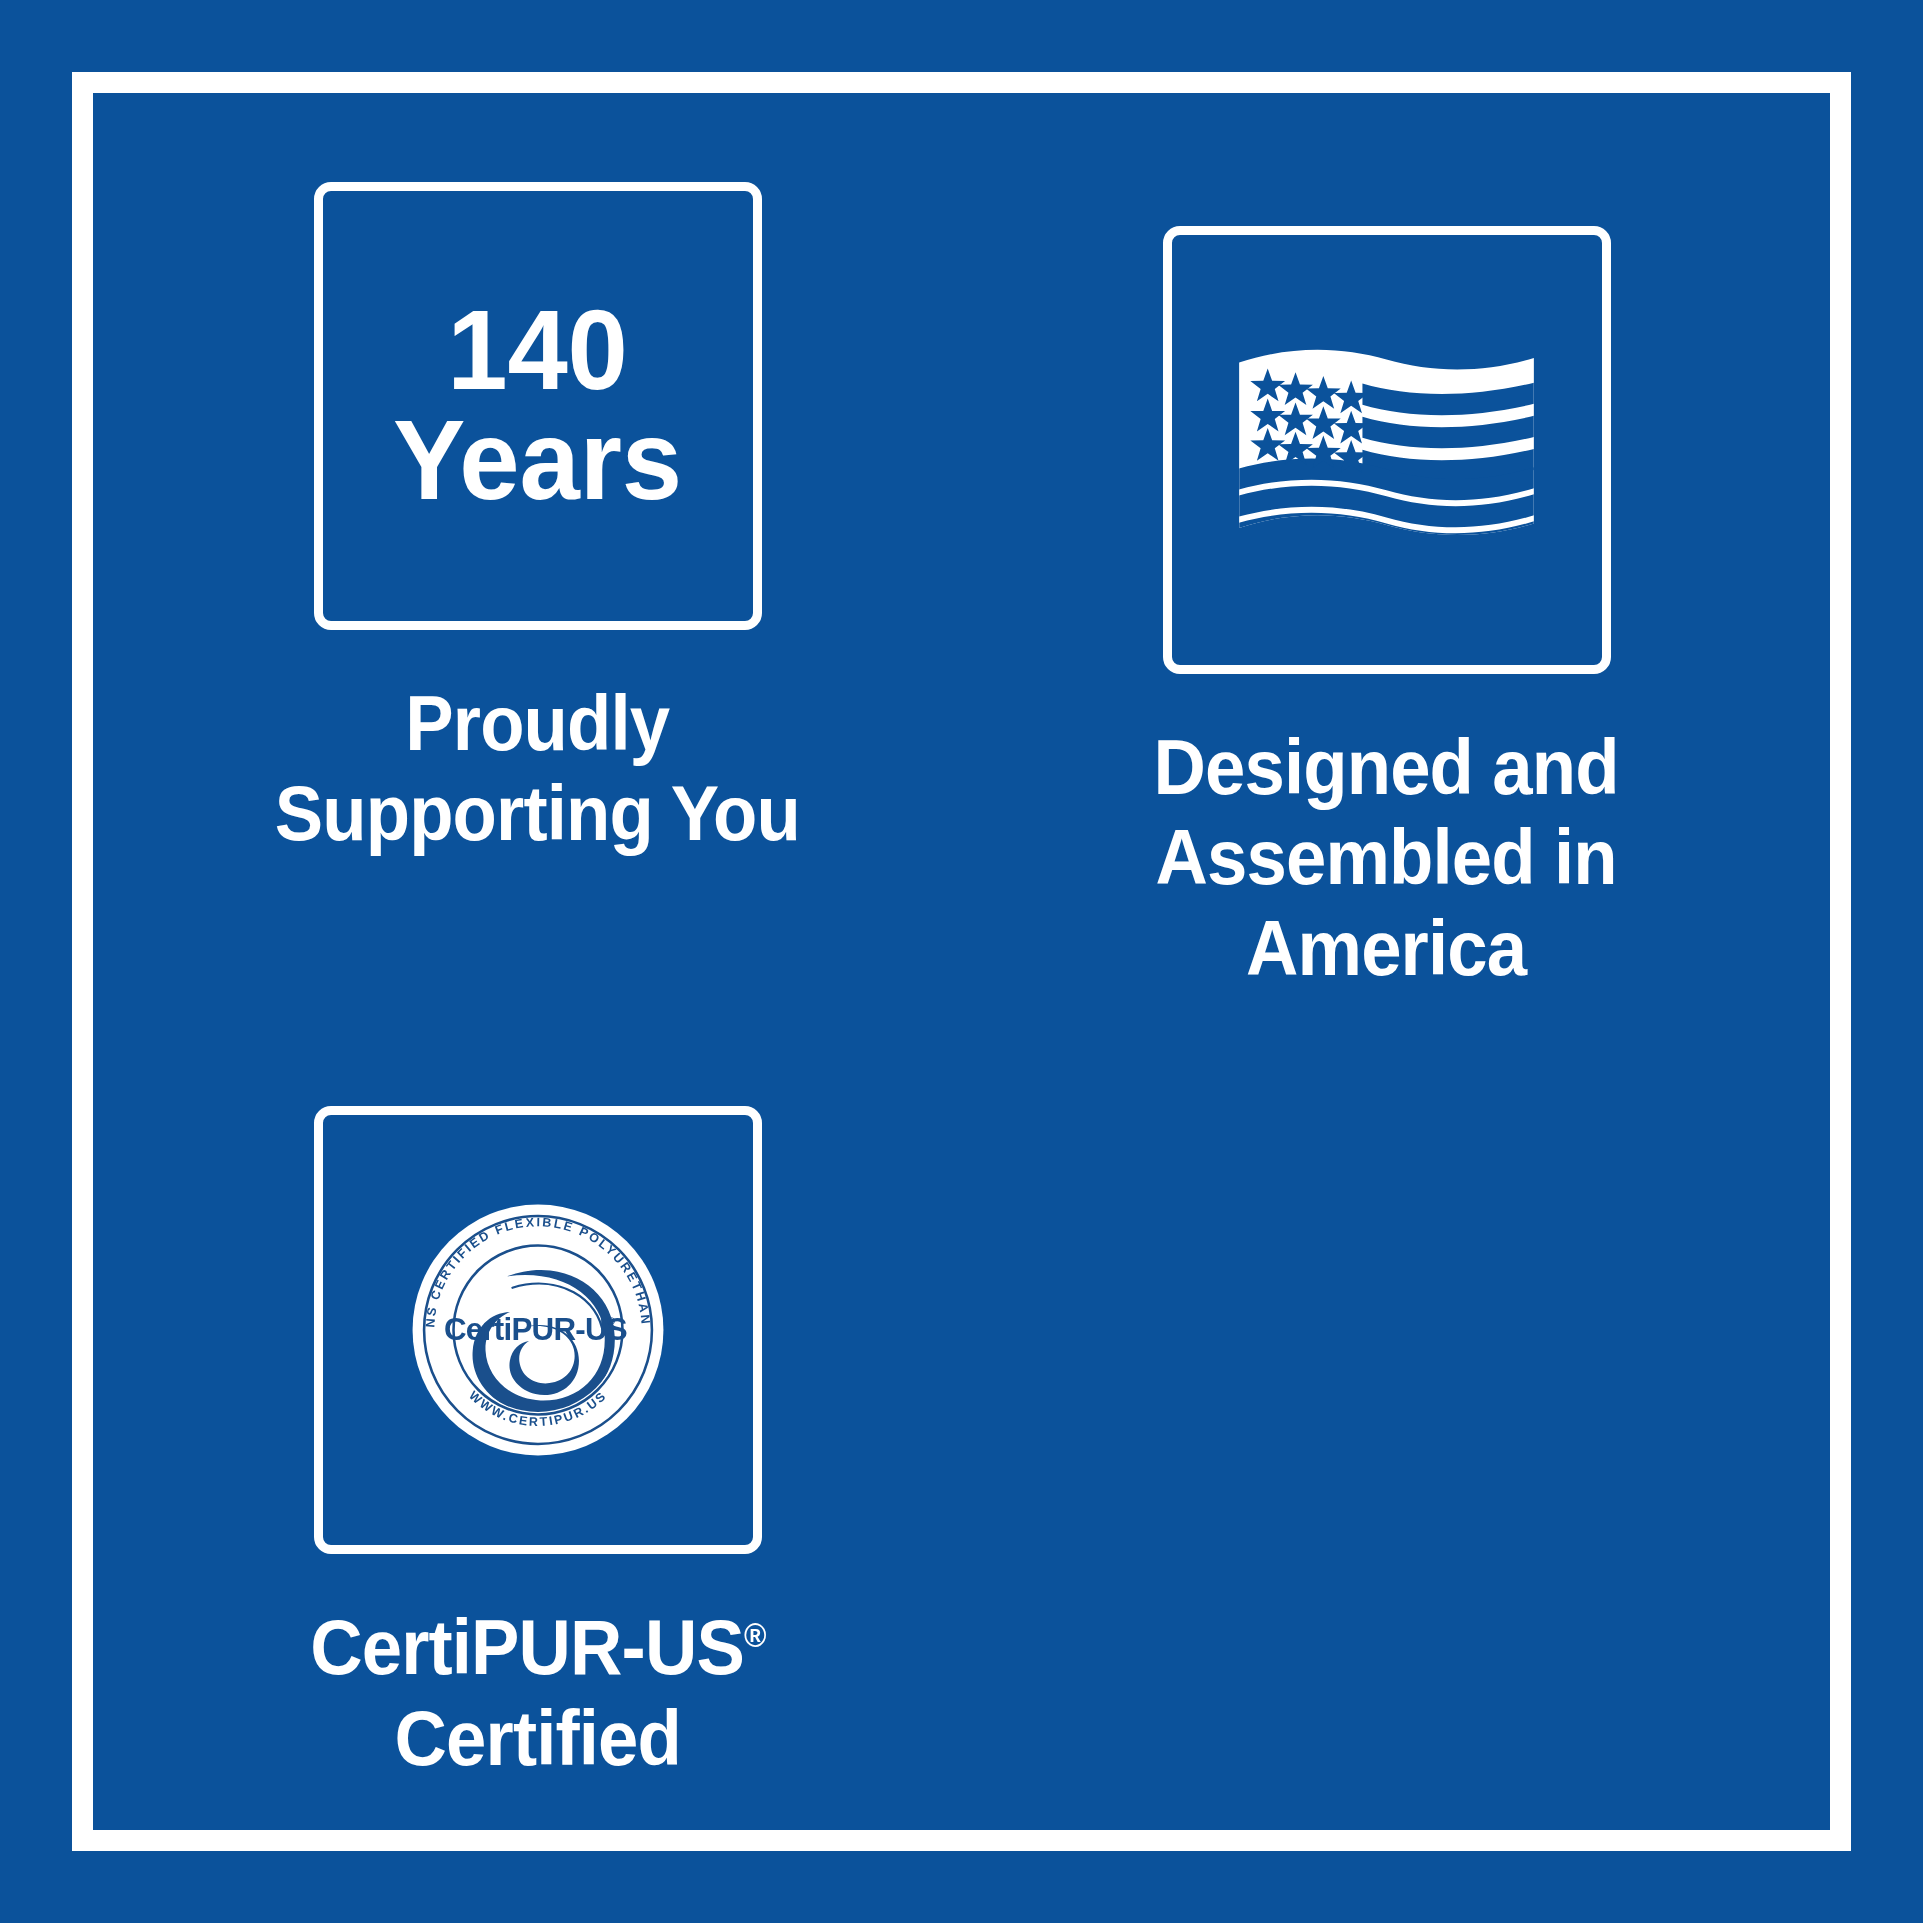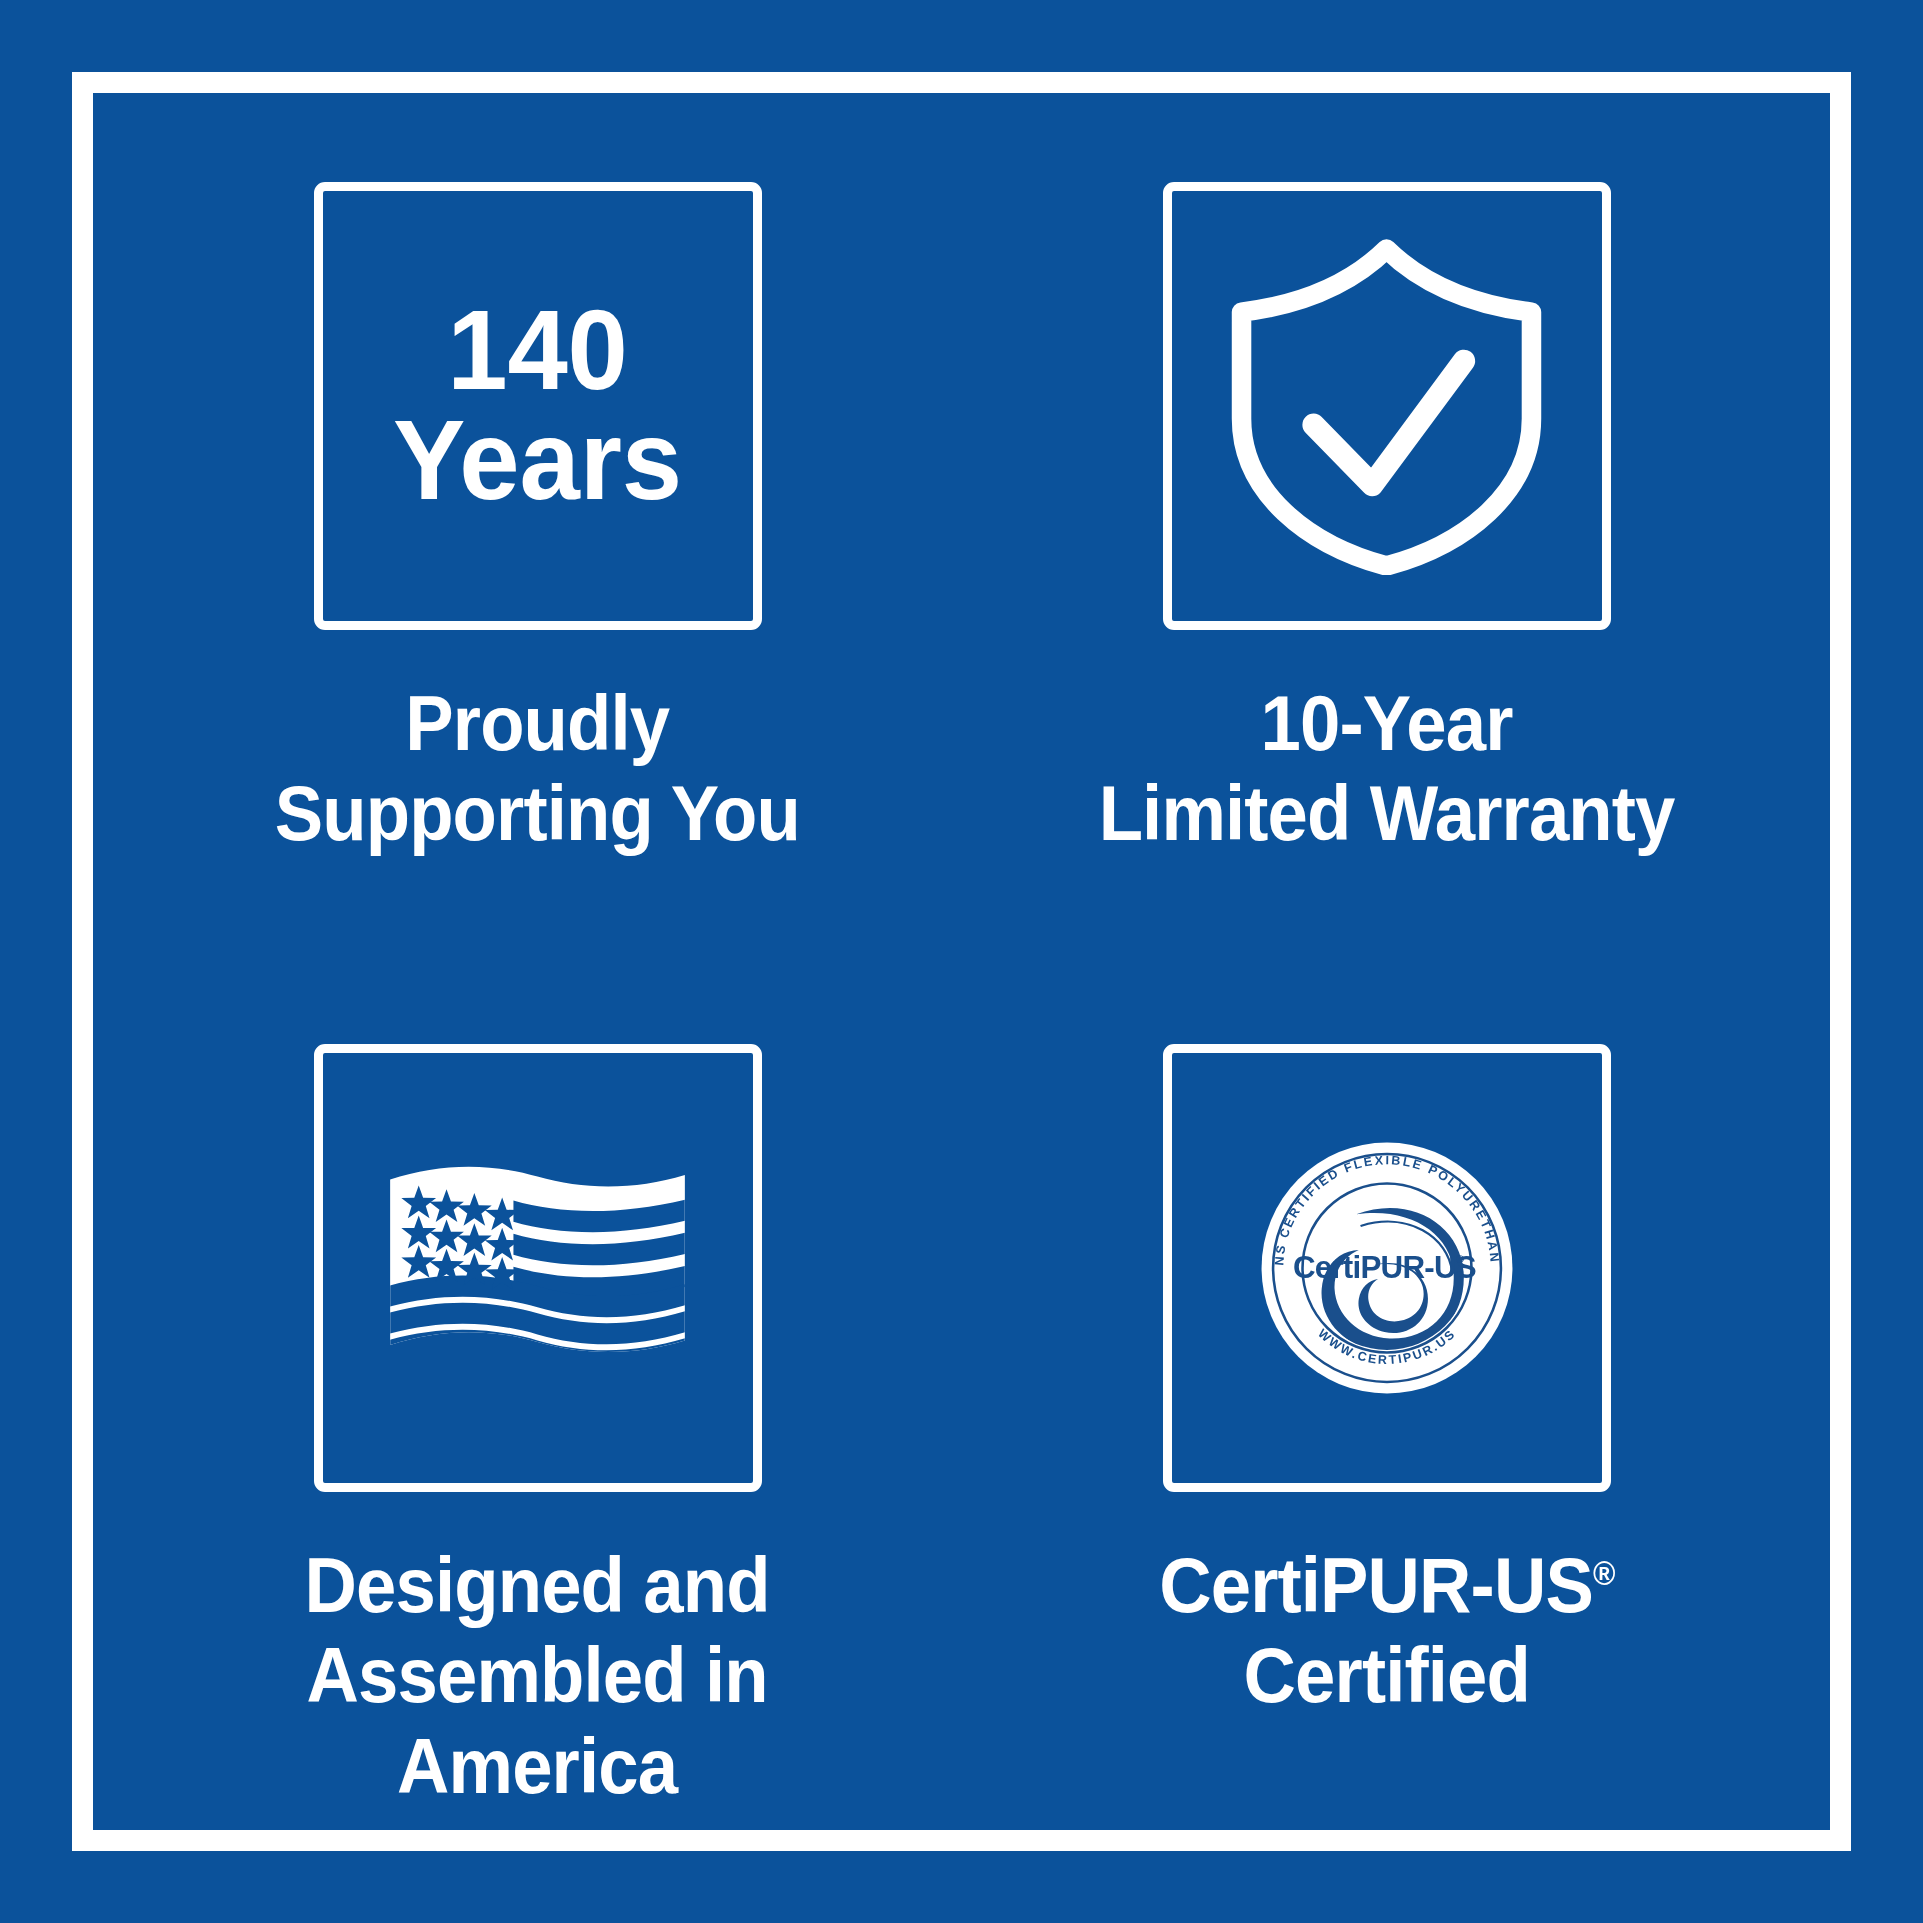--- a/index.html
+++ b/index.html
@@ -54,21 +54,21 @@
     box-sizing: border-box;
   }
   .cell.row1 { padding-top: 69px; }
   .cell.row2 { padding-top: 113px; }
 
   
   .tile {
     width: 448px;
     height: 448px;
     border: 9.8px solid #ffffff;
-    border-radius: 11px;
+    border-radius: 17px;
     box-sizing: border-box;
     display: flex;
     align-items: center;
     justify-content: center;
     position: relative;
     flex: 0 0 auto;
   }
 
   
   .years-wrap {
@@ -121,38 +121,20 @@
           <span class="years-num">140</span>
           <span class="years-word">Years</span>
         </div>
       </div>
       <div class="caption">
         <span class="line">Proudly</span>
         <span class="line">Supporting You</span>
       </div>
     </div>
 
-    <div class="cell row1">
-      <div class="tile">
-        <svg class="icon-svg" width="323" height="338" viewBox="0 0 430 450" fill="none" stroke="#ffffff" stroke-width="26" stroke-linecap="round" stroke-linejoin="round">
-          <path d="M215 16
-                   C 168 62, 104 90, 22 100
-                   L 22 242
-                   C 22 340, 110 410, 215 438
-                   C 320 410, 408 340, 408 242
-                   L 408 100
-                   C 326 90, 262 62, 215 16 Z"></path>
-          <path d="M118 250 L 196 330 L 318 165" stroke-width="30"></path>
-        </svg>
-      </div>
-      <div class="caption">
-        <span class="line">10-Year</span>
-        <span class="line">Limited Warranty</span>
-      </div>
-    </div>
 
     <div class="cell row2">
       <div class="tile">
         <svg class="icon-svg" width="301" height="203" viewBox="0 0 400 270">
           <defs>
             <clipPath id="flagClip">
 
               <path d="M4 18
                        C 70 -4, 138 -4, 200 14
                        C 262 32, 330 32, 396 12

